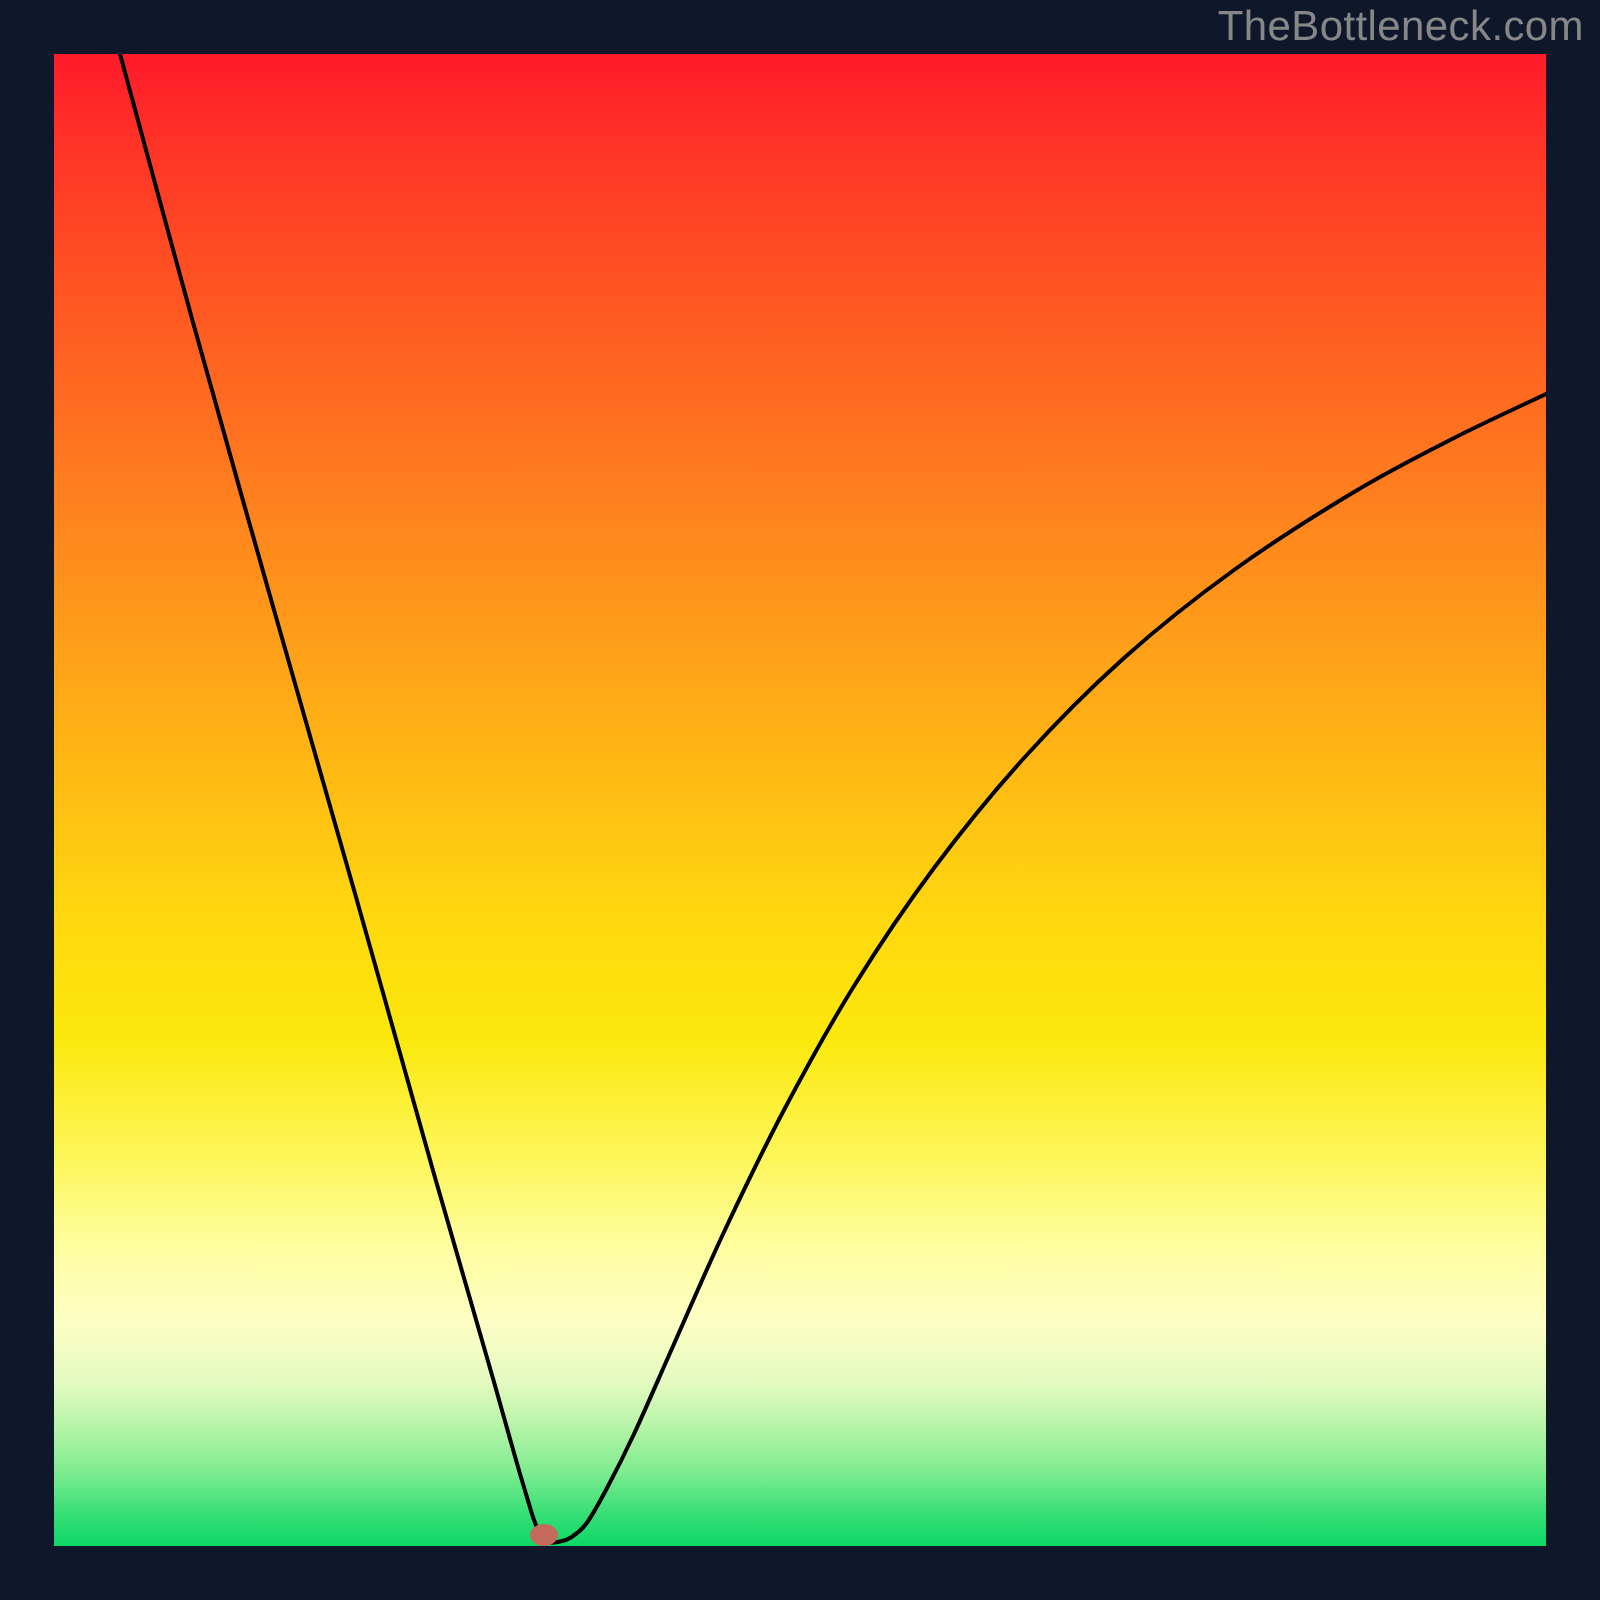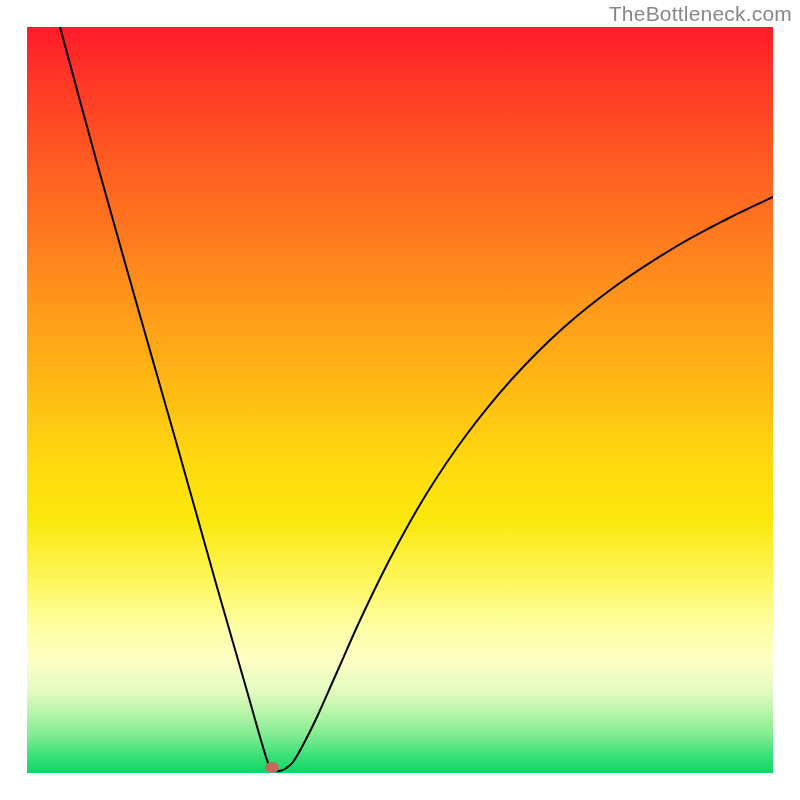--- a/index.html
+++ b/index.html
@@ -1,21 +1,21 @@
 <!DOCTYPE html>
 <html><head>
 <meta charset="utf-8">
 <style>
   * { margin: 0; padding: 0; box-sizing: border-box; }
   html, body { width: 800px; height: 800px; overflow: hidden; background: #000; }
   .stage {
     position: relative;
     width: 800px;
     height: 800px;
-    background: #ffffff;
+    background: #0f172a;
   }
   .plot {
     position: absolute;
     left: 27px;
     top: 27px;
     width: 746px;
     height: 746px;
     background: linear-gradient(to bottom,
       #ff1a2a 0%,
       #ff3327 6%,

